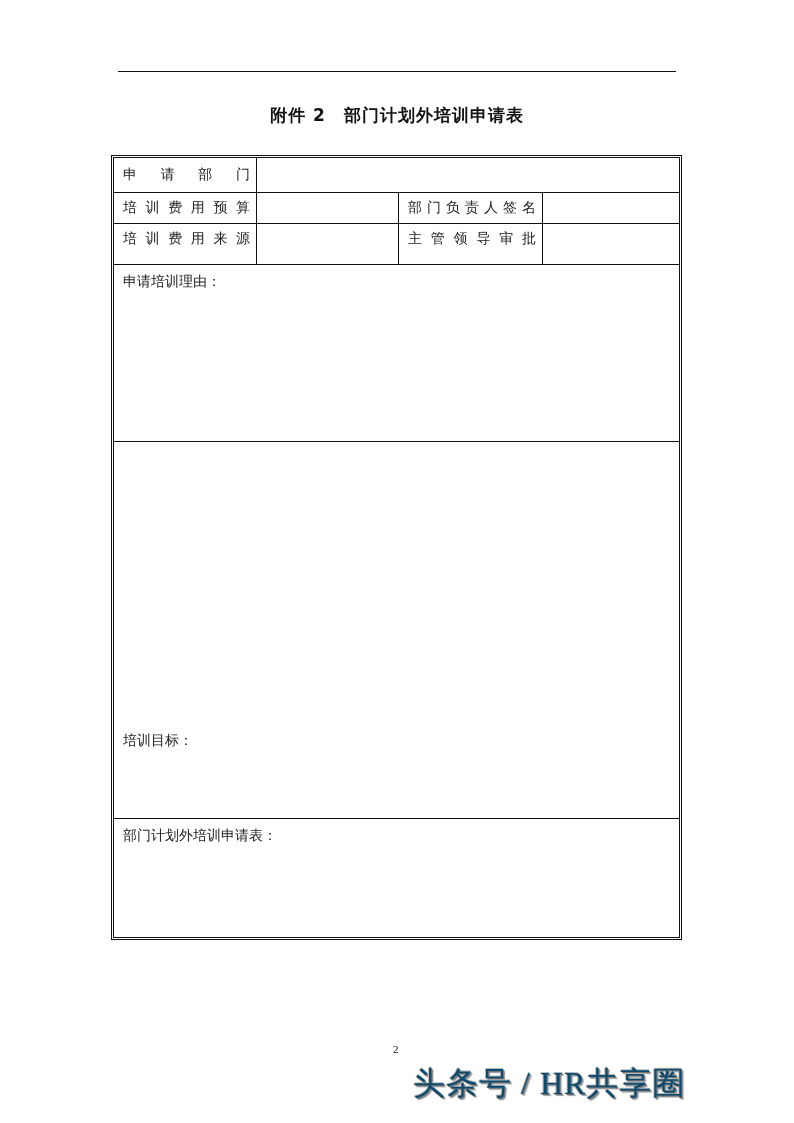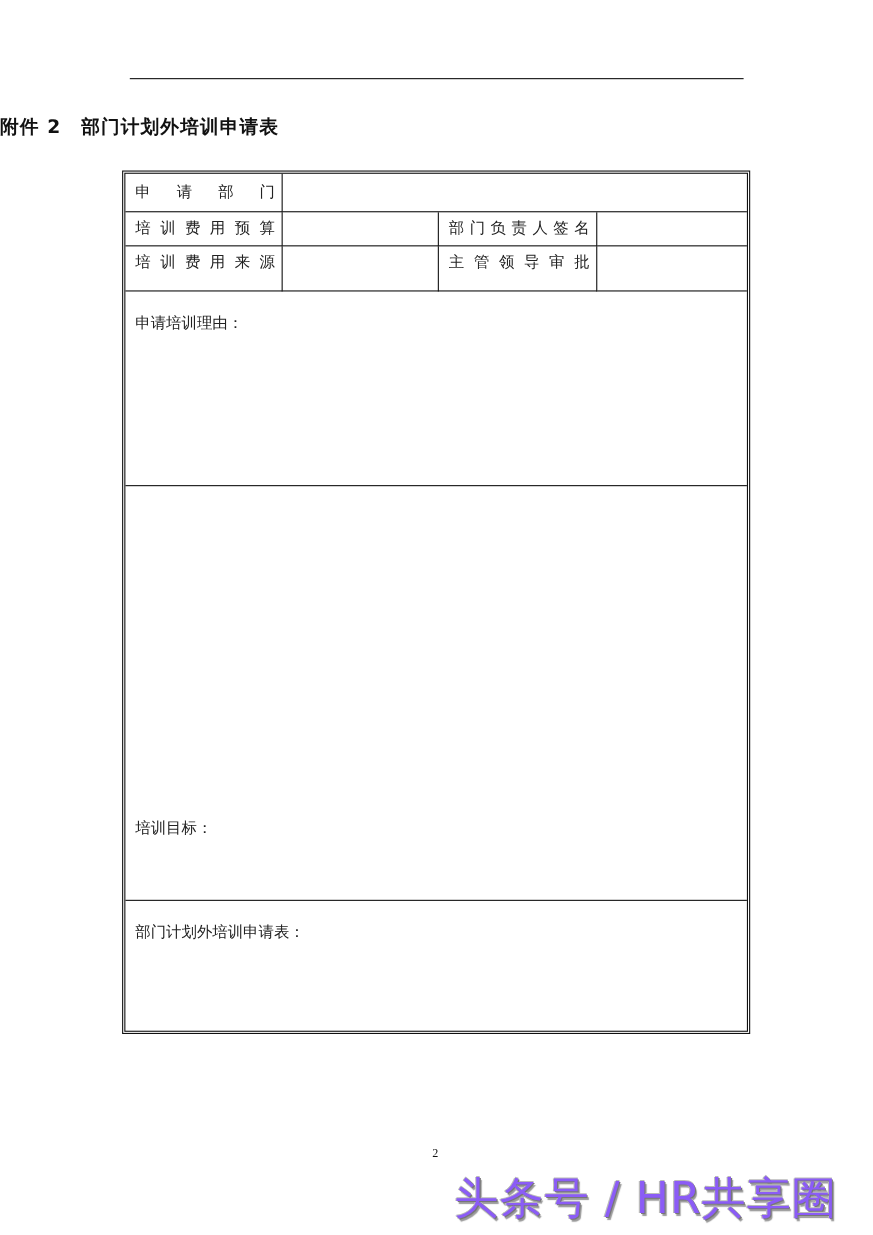--- a/index.html
+++ b/index.html
@@ -1,35 +1,35 @@
 <!DOCTYPE html>
 <html><head>
 <meta charset="utf-8">
 <style>
   html, body { margin: 0; padding: 0; background: #ffffff; }
   body { width: 794px; height: 1123px; position: relative; overflow: hidden;
          font-family: "DejaVu Sans", "Liberation Sans", sans-serif; color: #111; }
   .header-rule { position: absolute; left: 118px; top: 71px; width: 558px; height: 0;
                  border-top: 1.5px solid #111; }
-  .title { position: absolute; left: 0; top: 104px; width: 794px; text-align: left;
+  .title { position: absolute; left: 0; top: 104px; width: 794px; text-align: center;
            font-size: 17px; font-weight: bold; letter-spacing: 1px; }
   .title .num { margin-right: 18px; }
   .outer { position: absolute; left: 111px; top: 155px; width: 565px; height: 779px;
            border: 3px double #111; }
   .cell { position: absolute; box-sizing: border-box; border-right: 1px solid #111;
           border-bottom: 1px solid #111; }
   .label { font-size: 14px; color: #222; }
   .spread { display: flex; justify-content: space-between; padding: 0 6px 0 9px;
             box-sizing: border-box; width: 100%; }
-  .big-label { position: absolute; left: 9px; top: 8px; font-size: 14px; color: #222; margin-top: 12px; }
+  .big-label { position: absolute; left: 9px; top: 8px; font-size: 14px; color: #222; }
   .page-num { position: absolute; left: 393px; top: 1043px; font-size: 11px;
               font-family: "Liberation Serif", serif; }
-  .watermark { position: absolute; left: 413px; top: 1062px; font-size: 40px;
-               color: #8b5cf6; letter-spacing: 1px;
-               text-shadow: 1px 1px 0 #777, -1px 0 0 #bbb, 0 -1px 0 #bbb, 2px 2px 1px #999; }
+  .watermark { position: absolute; left: 413px; top: 1062px; font-size: 32px;
+               color: #0c4a6e; letter-spacing: 1px;
+               text-shadow: 1px 1px 0 #777, -1px 0 0 #bbb, 0 -1px 0 #bbb, 2px 2px 1px #999; font-family: Liberation Serif, serif; }
 </style>
 </head>
 <body>
 
 <div class="header-rule"></div>
 
 <div class="title">
   <span class="num">附件 2</span><span>部门计划外培训申请表</span>
 </div>
 

